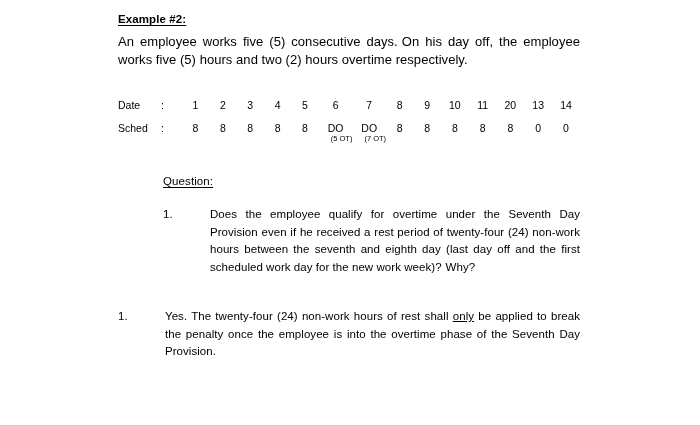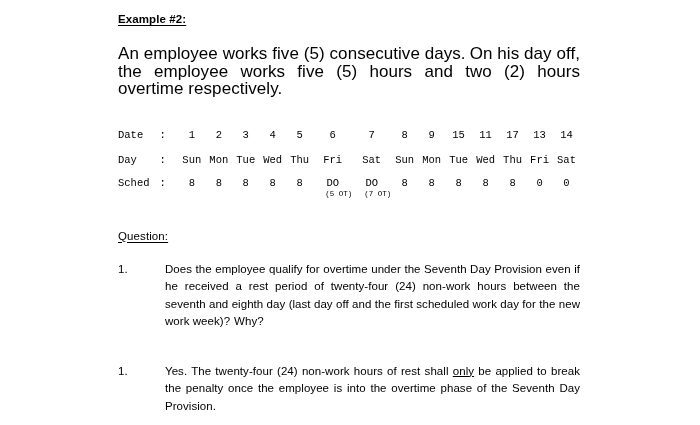--- a/index.html
+++ b/index.html
@@ -32,37 +32,36 @@
     line-height: 14px;
     text-decoration: underline;
     text-underline-offset: 2px;
     letter-spacing: 0.1px;
   }
   .section-heading.bold {
     font-weight: bold;
   }
 
   .intro-para {
-    margin-top: 19px;
-    font-size: 17px;
+    margin-top: 7px;
+    font-size: 13px;
     line-height: 17.5px;
     text-align: justify;
     letter-spacing: 0.05px;
   }
   .intro-para .gap {
     display: inline-block;
     width: 4px;
   }
 
   
   .sched-table {
     margin-top: 25px;
     border-collapse: collapse;
     table-layout: fixed;
-    font-family: Liberation Mono, monospace;
   }
   .sched-table td {
     padding: 0;
     font-size: 10.5px;
     line-height: 25px;
     vertical-align: top;
     white-space: nowrap;
   }
   .lbl-cell {
     width: 44px;
@@ -86,20 +85,21 @@
     margin-top: -4px;
     margin-left: 12px;
   }
   .sched-row td {
     line-height: 20px;
   }
 
   
   .q-block {
     margin-top: 30px;
+    margin-left: 45px;
   }
   .a-block {
     margin-top: 32px;
   }
   .numbered {
     margin-top: 18px;
     position: relative;
     padding-left: 47px;
     font-size: 11.5px;
     line-height: 17.5px;
@@ -143,43 +143,25 @@
           <td class="colon-cell">:</td>
           <td class="val-cell">1</td>
           <td class="val-cell">2</td>
           <td class="val-cell">3</td>
           <td class="val-cell">4</td>
           <td class="val-cell">5</td>
           <td class="val-cell">6</td>
           <td class="val-cell">7</td>
           <td class="val-cell">8</td>
           <td class="val-cell">9</td>
-          <td class="val-cell">15</td>
+          <td class="val-cell">10</td>
           <td class="val-cell">11</td>
-          <td class="val-cell">17</td>
+          <td class="val-cell">20</td>
           <td class="val-cell">13</td>
           <td class="val-cell">14</td>
-        </tr>
-        <tr>
-          <td class="lbl-cell">Day</td>
-          <td class="colon-cell">:</td>
-          <td class="val-cell">Sun</td>
-          <td class="val-cell">Mon</td>
-          <td class="val-cell">Tue</td>
-          <td class="val-cell">Wed</td>
-          <td class="val-cell">Thu</td>
-          <td class="val-cell">Fri</td>
-          <td class="val-cell">Sat</td>
-          <td class="val-cell">Sun</td>
-          <td class="val-cell">Mon</td>
-          <td class="val-cell">Tue</td>
-          <td class="val-cell">Wed</td>
-          <td class="val-cell">Thu</td>
-          <td class="val-cell">Fri</td>
-          <td class="val-cell">Sat</td>
         </tr>
         <tr class="sched-row">
           <td class="lbl-cell">Sched</td>
           <td class="colon-cell">:</td>
           <td class="val-cell"><span>8</span></td>
           <td class="val-cell"><span>8</span></td>
           <td class="val-cell"><span>8</span></td>
           <td class="val-cell"><span>8</span></td>
           <td class="val-cell"><span>8</span></td>
           <td class="val-cell"><span>DO</span><span class="ot-note">(5 OT)</span></td>

